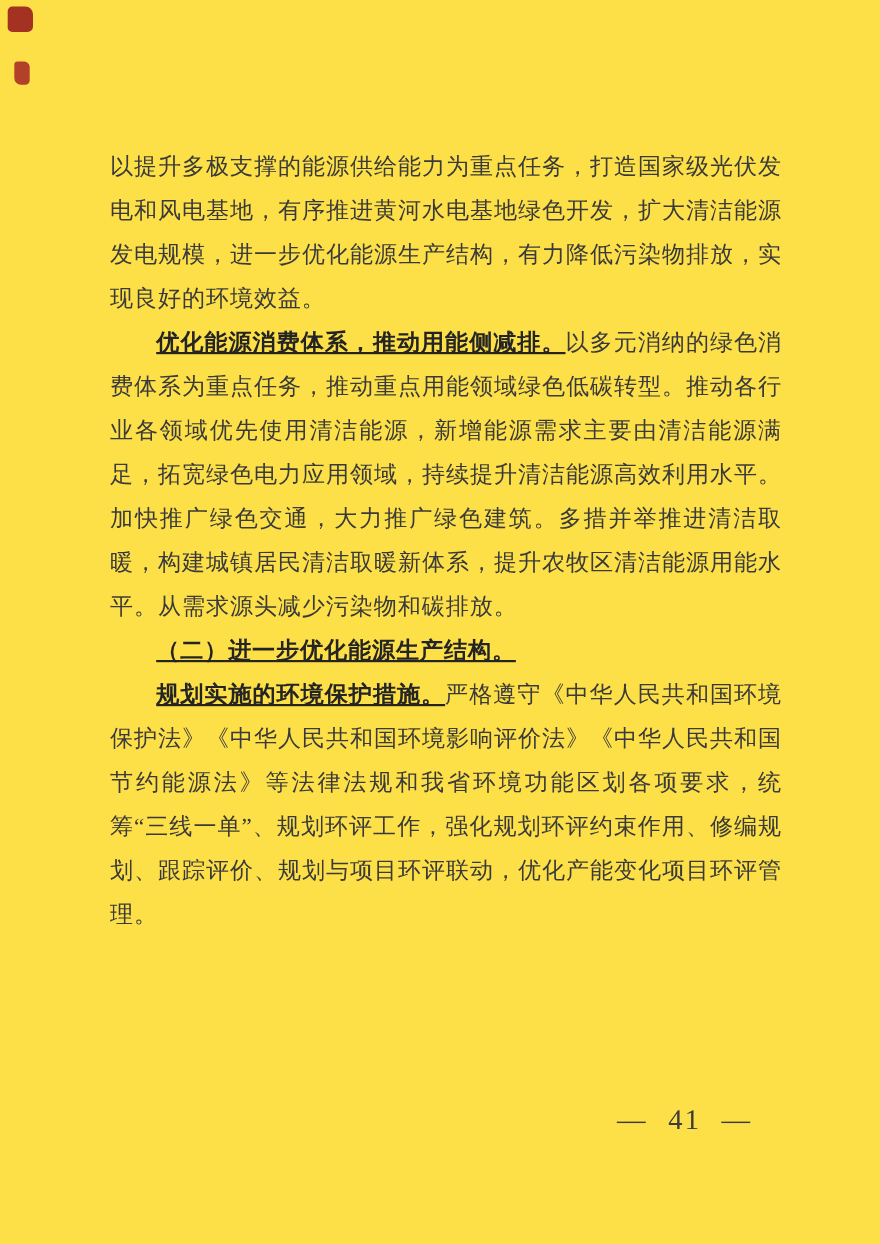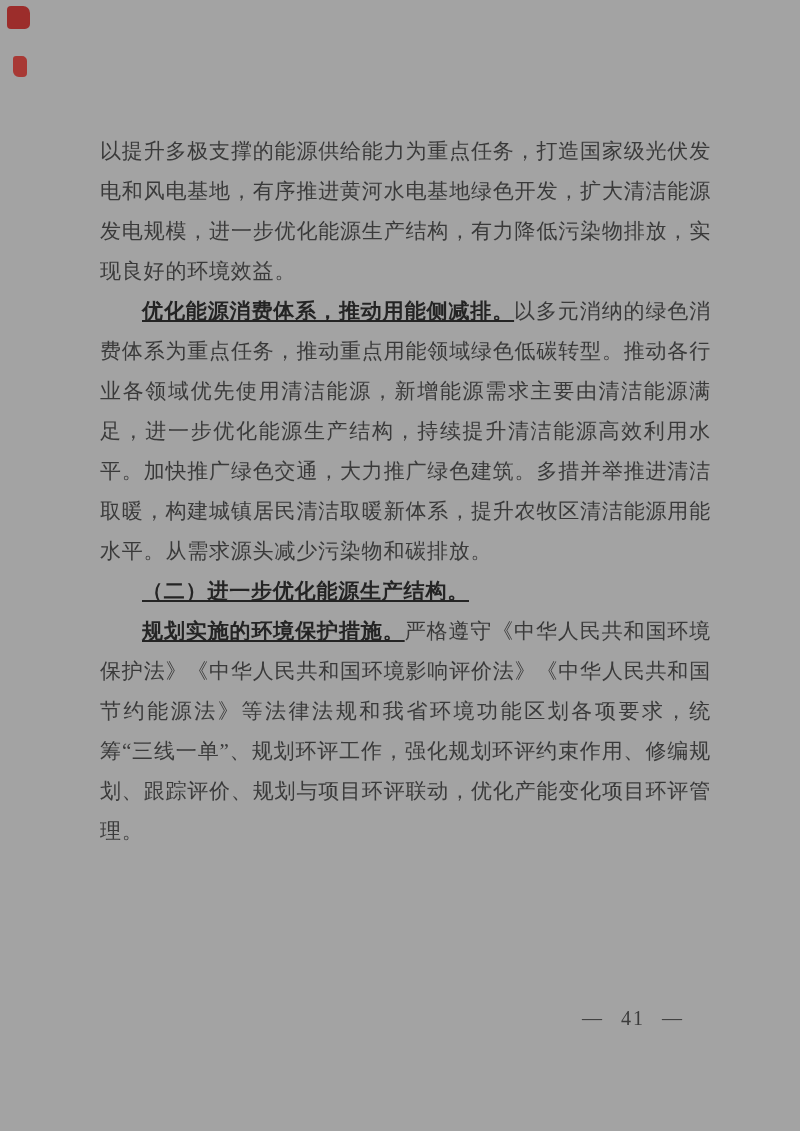--- a/index.html
+++ b/index.html
@@ -7,21 +7,21 @@
   body {
     position: relative;
     width: 800px;
     height: 1131px;
     overflow: hidden;
     font-family: "Liberation Serif", "DejaVu Serif", serif;
   }
   .page {
     position: absolute;
     inset: 0;
-    background: #a3a3a3;
+    background: #fde047;
   }
   
   .mark-top {
     position: absolute;
     left: 7px; top: 6px;
     width: 23px; height: 23px;
     background: #9b2321;
     border-radius: 4px 7px 5px 4px;
     opacity: 0.92;
   }
@@ -49,40 +49,40 @@
   .indent { text-indent: 2em; }
   .lead-bold, .heading-bold {
     font-weight: bold;
     color: #242424;
     text-decoration: underline;
   }
   .footer-pagenum {
     position: absolute;
     top: 1004px;
     right: 116px;
-    font-size: 20px;
+    font-size: 26px;
     line-height: 28px;
     color: #3c3c3c;
     letter-spacing: 2px;
     word-spacing: 10px;
   }
 </style>
 </head>
 <body>
 
 <div class="page">
 
   <div class="mark-top"></div>
   <div class="mark-bottom"></div>
 
   <div class="text-block">
 
     <p><span>以提升多极支撑的能源供给能力为重点任务，打造国家级光伏发电和风电基地，有序推进黄河水电基地绿色开发，扩大清洁能源发电规模，进一步优化能源生产结构，有力降低污染物排放，实现良好的环境效益。</span></p>
 
-    <p class="indent"><span class="lead-bold">优化能源消费体系，推动用能侧减排。</span><span>以多元消纳的绿色消费体系为重点任务，推动重点用能领域绿色低碳转型。推动各行业各领域优先使用清洁能源，新增能源需求主要由清洁能源满足，进一步优化能源生产结构，持续提升清洁能源高效利用水平。加快推广绿色交通，大力推广绿色建筑。多措并举推进清洁取暖，构建城镇居民清洁取暖新体系，提升农牧区清洁能源用能水平。从需求源头减少污染物和碳排放。</span></p>
+    <p class="indent"><span class="lead-bold">优化能源消费体系，推动用能侧减排。</span><span>以多元消纳的绿色消费体系为重点任务，推动重点用能领域绿色低碳转型。推动各行业各领域优先使用清洁能源，新增能源需求主要由清洁能源满足，拓宽绿色电力应用领域，持续提升清洁能源高效利用水平。加快推广绿色交通，大力推广绿色建筑。多措并举推进清洁取暖，构建城镇居民清洁取暖新体系，提升农牧区清洁能源用能水平。从需求源头减少污染物和碳排放。</span></p>
 
     <p class="indent"><span class="heading-bold">（二）进一步优化能源生产结构。</span></p>
 
     <p class="indent"><span class="lead-bold">规划实施的环境保护措施。</span><span>严格遵守《中华人民共和国环境保护法》《中华人民共和国环境影响评价法》《中华人民共和国节约能源法》等法律法规和我省环境功能区划各项要求，统筹“三线一单”、规划环评工作，强化规划环评约束作用、修编规划、跟踪评价、规划与项目环评联动，优化产能变化项目环评管理。</span></p>
 
 
   </div>
 
   <div class="footer-pagenum">— 41 —</div>
 

